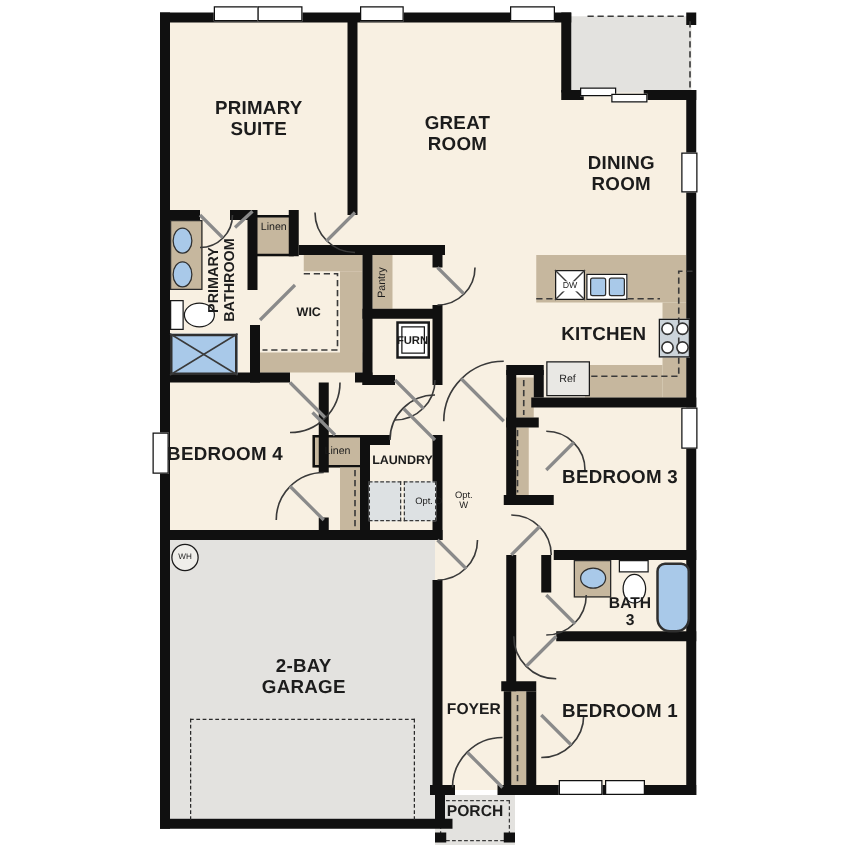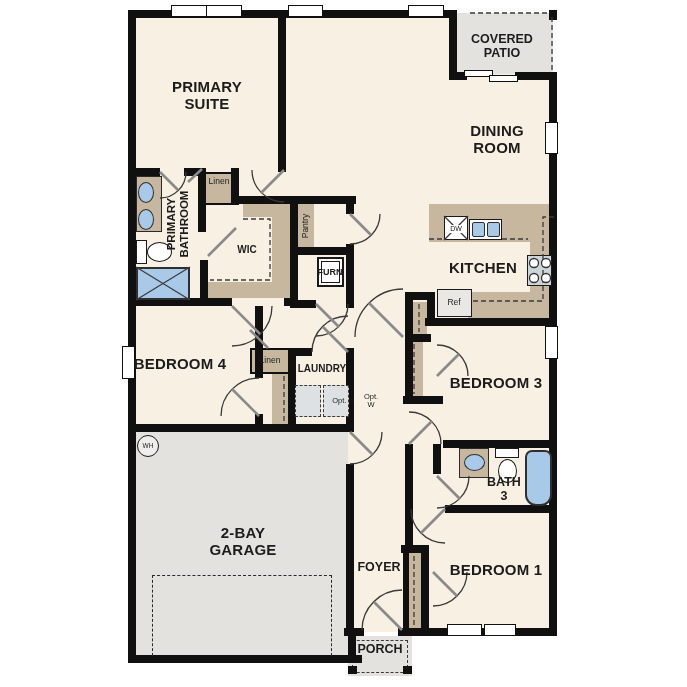--- a/index.html
+++ b/index.html
@@ -195,22 +195,22 @@
     </g>
     <g stroke="#333" stroke-width="1.3" fill="#ffffff">
       <circle cx="534" cy="263" r="4.5"></circle>
         <circle cx="546" cy="263" r="4.5"></circle>
       <circle cx="534" cy="278" r="4.5"></circle>
         <circle cx="546" cy="278" r="4.5"></circle>
     </g>
   </svg>
 
   <div class="lbl big" style="left:207px;top:96px;width:100px;">PRIMARY SUITE</div>
+  <div class="lbl big" style="left:366px;top:108px;width:70px;">GREAT ROOM</div>
   <div class="lbl big" style="left:497px;top:140px;width:72px;">DINING ROOM</div>
-  <div class="lbl med" style="left:502px;top:46px;width:72px;">COVERED PATIO</div>
   <div class="lbl v" style="left:178px;top:224px;width:76px;font-size:11.5px;">PRIMARY BATHROOM</div>
   <div class="lbl sm" style="left:247px;top:250px;">WIC</div>
   <div class="lbl xs nw" style="left:219px;top:182px;font-weight:normal;">Linen</div>
   <div class="lbl v xs nw" style="left:306px;top:226px;font-weight:normal;">Pantry</div>
   <div class="lbl xs nw" style="left:330px;top:272px;font-size:9px;">FURN</div>
   <div class="lbl big nw" style="left:483px;top:268px;">KITCHEN</div>
   <div class="lbl big nw" style="left:180px;top:364px;">BEDROOM 4</div>
   <div class="lbl xs nw" style="left:270px;top:361px;font-weight:normal;">Linen</div>
   <div class="lbl nw" style="left:322px;top:369px;font-size:10px;">LAUNDRY</div>
   <div class="lbl big" style="left:243px;top:542px;width:90px;">2-BAY GARAGE</div>

